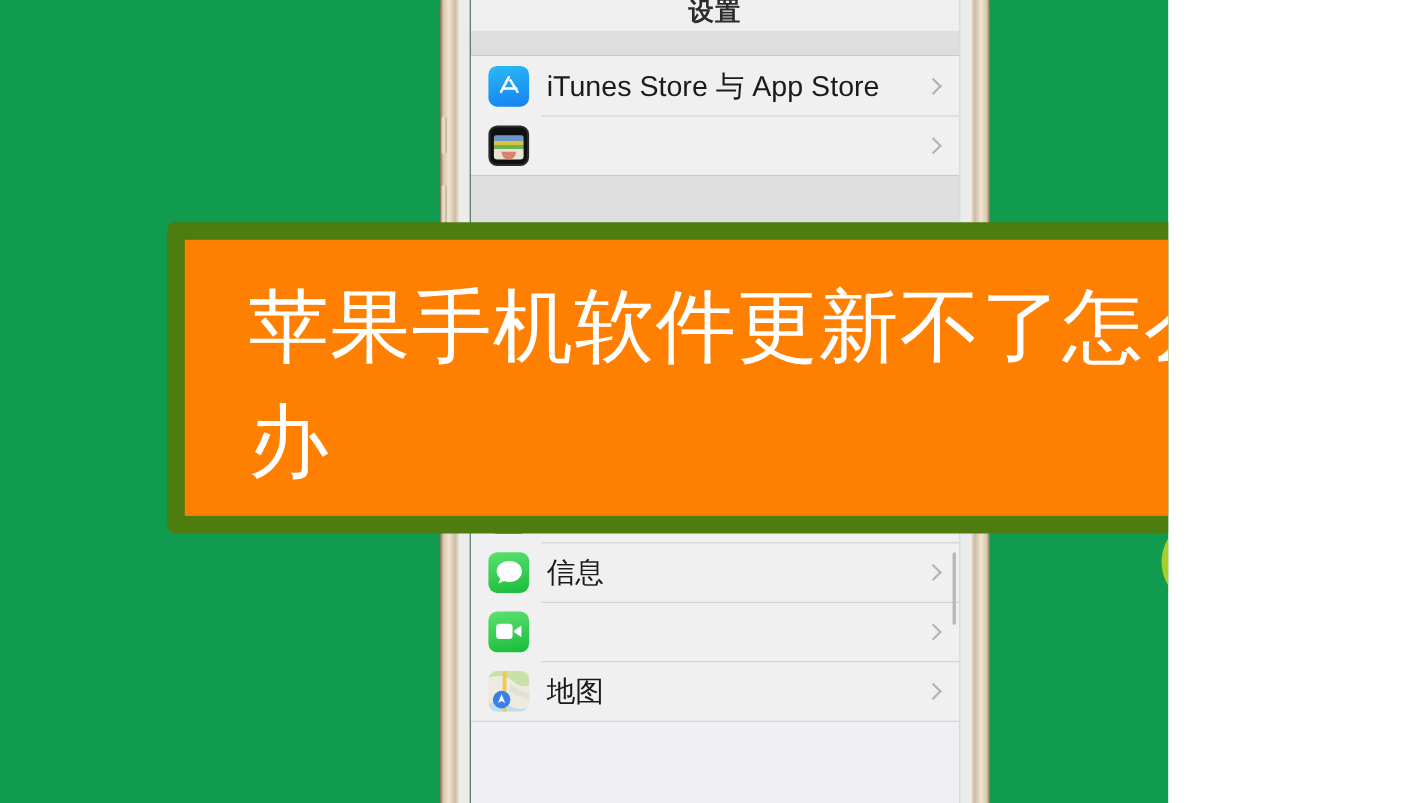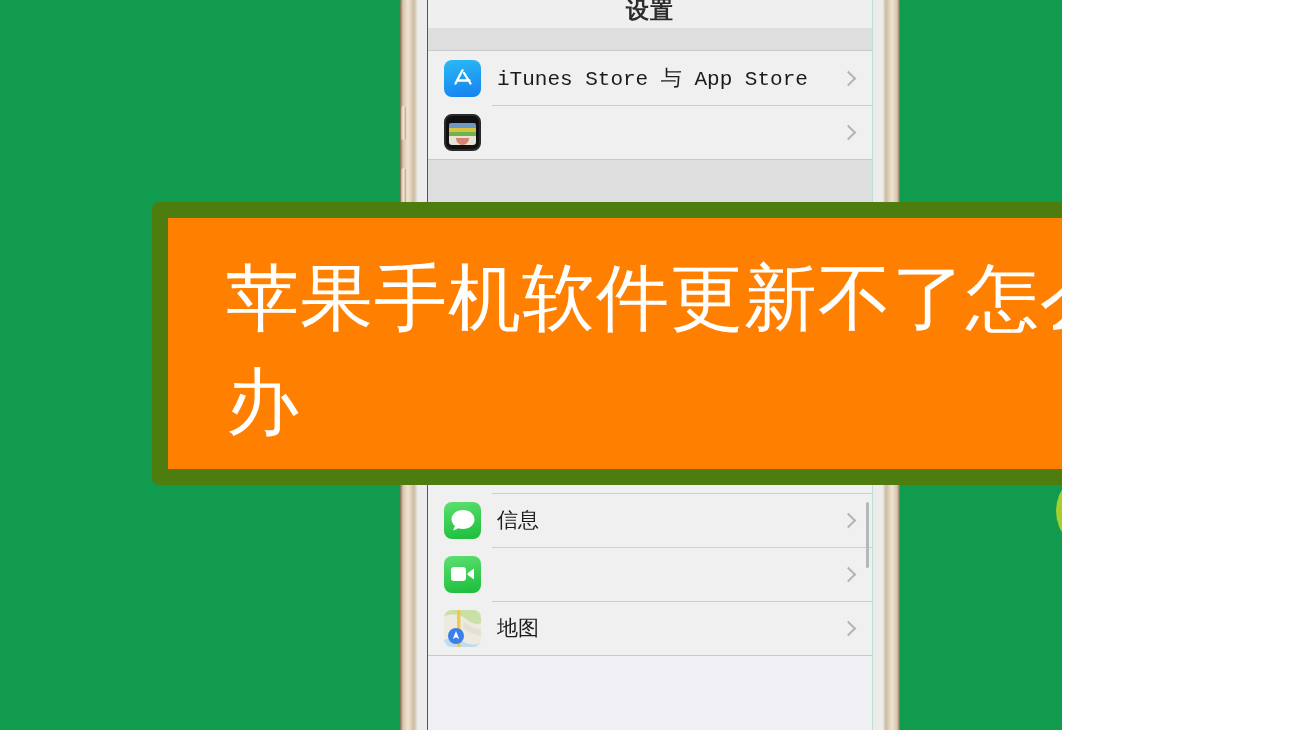--- a/index.html
+++ b/index.html
@@ -161,24 +161,23 @@
   }
   .row-icon {
     width: 37px; height: 37px;
     border-radius: 8px;
     flex: 0 0 37px;
     position: relative;
     overflow: hidden;
   }
   .row-label {
     margin-left: 16px;
-    font-size: 21px;
+    font-size: 26px;
     color: #1b1b1b;
     white-space: nowrap;
-    font-family: Liberation Mono, monospace;
   }
   .chevron {
     margin-left: auto;
     margin-right: 18px;
     width: 11px; height: 11px;
     border-top: 2.4px solid #b4b4b8;
     border-right: 2.4px solid #b4b4b8;
     transform: rotate(45deg);
   }
 

